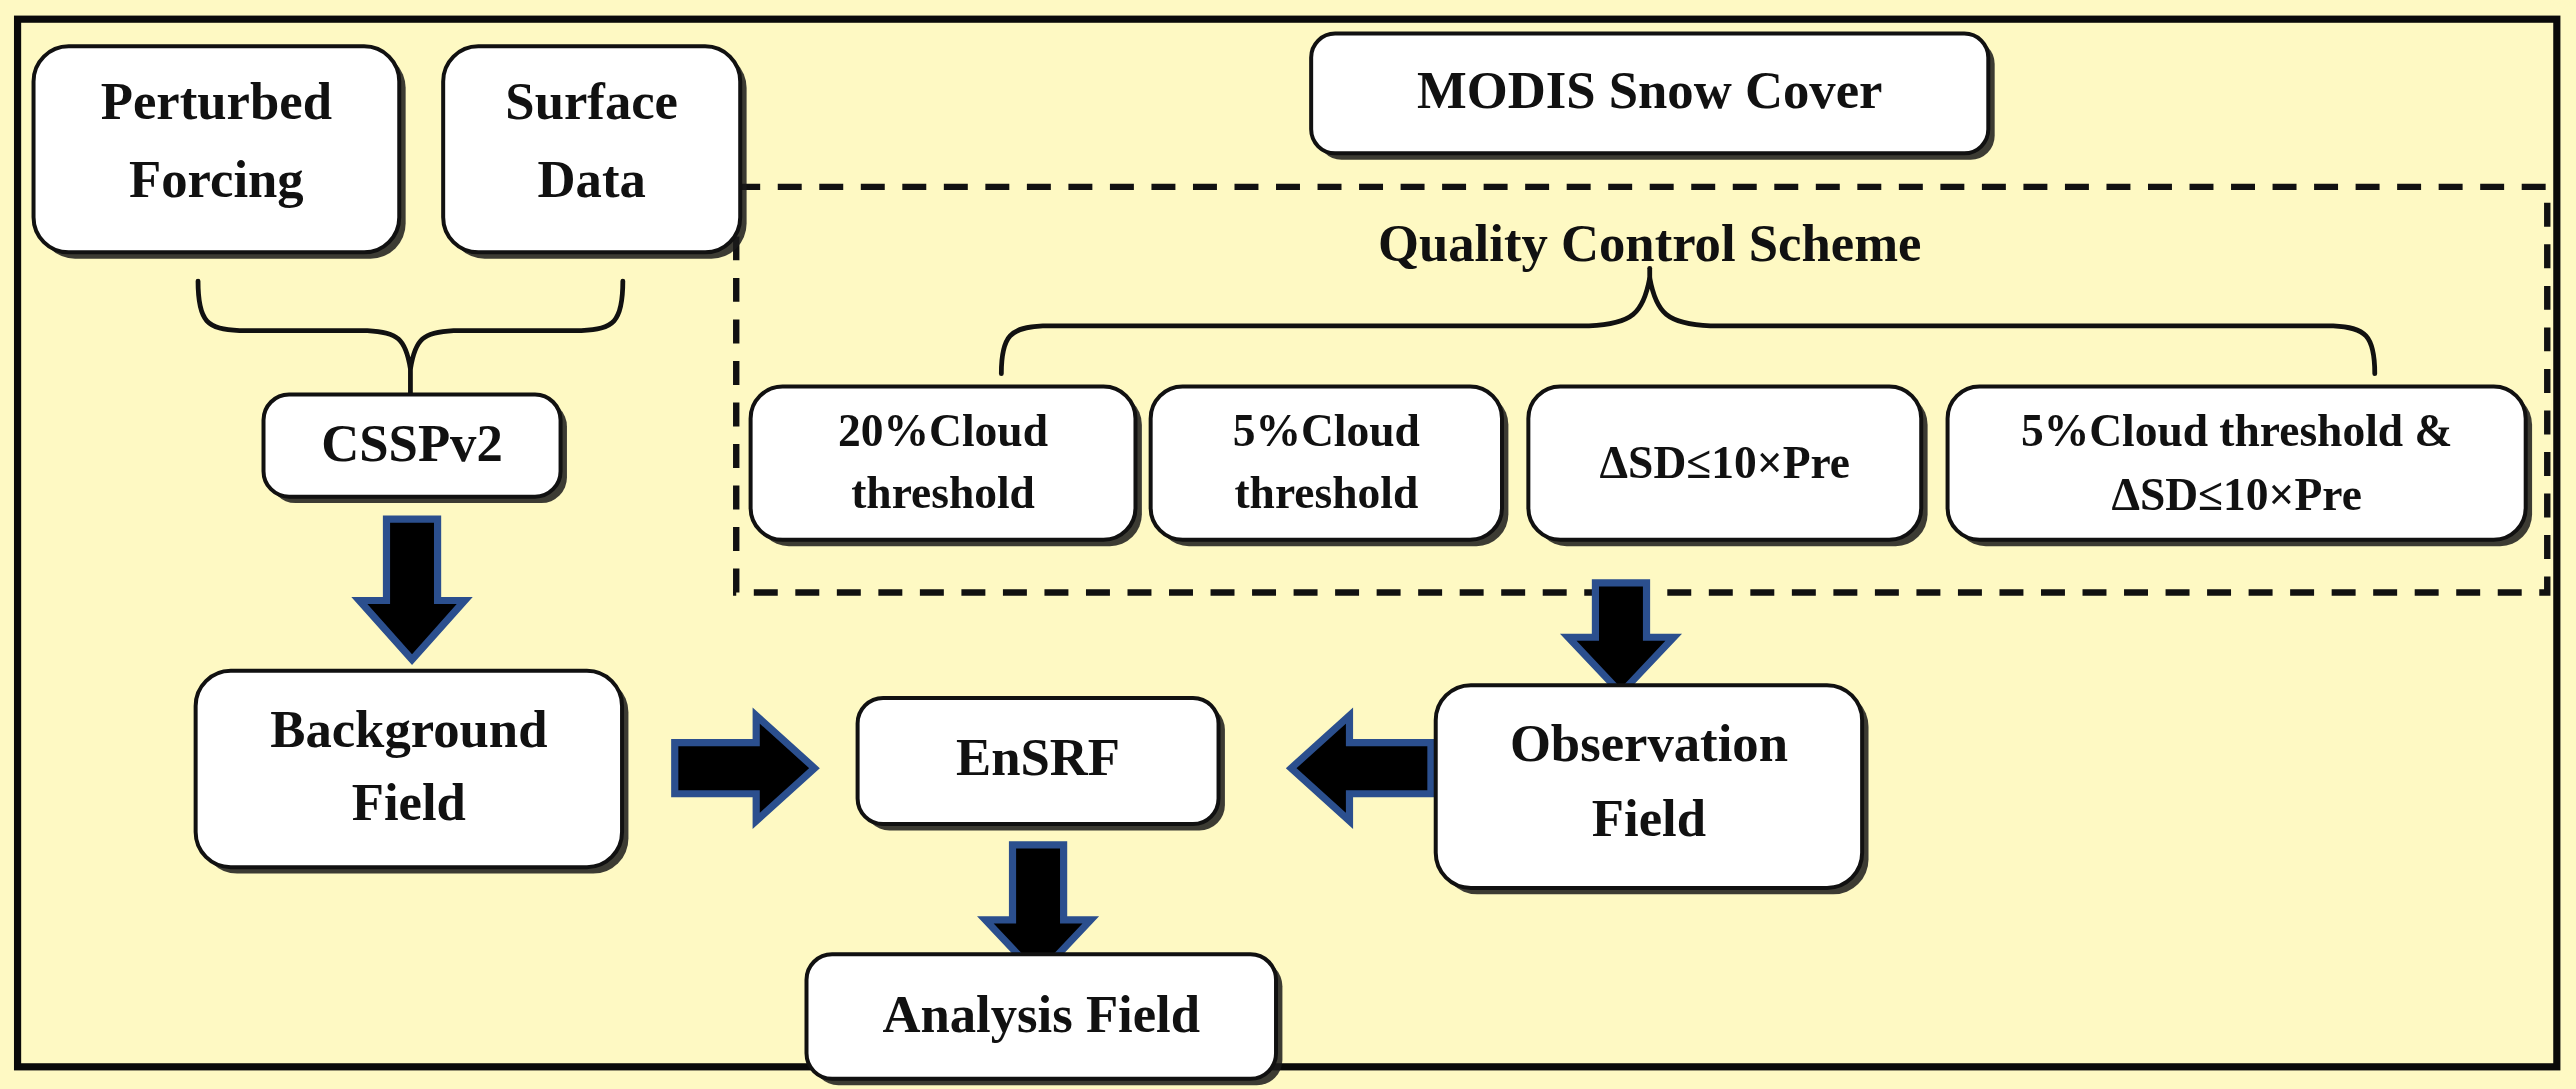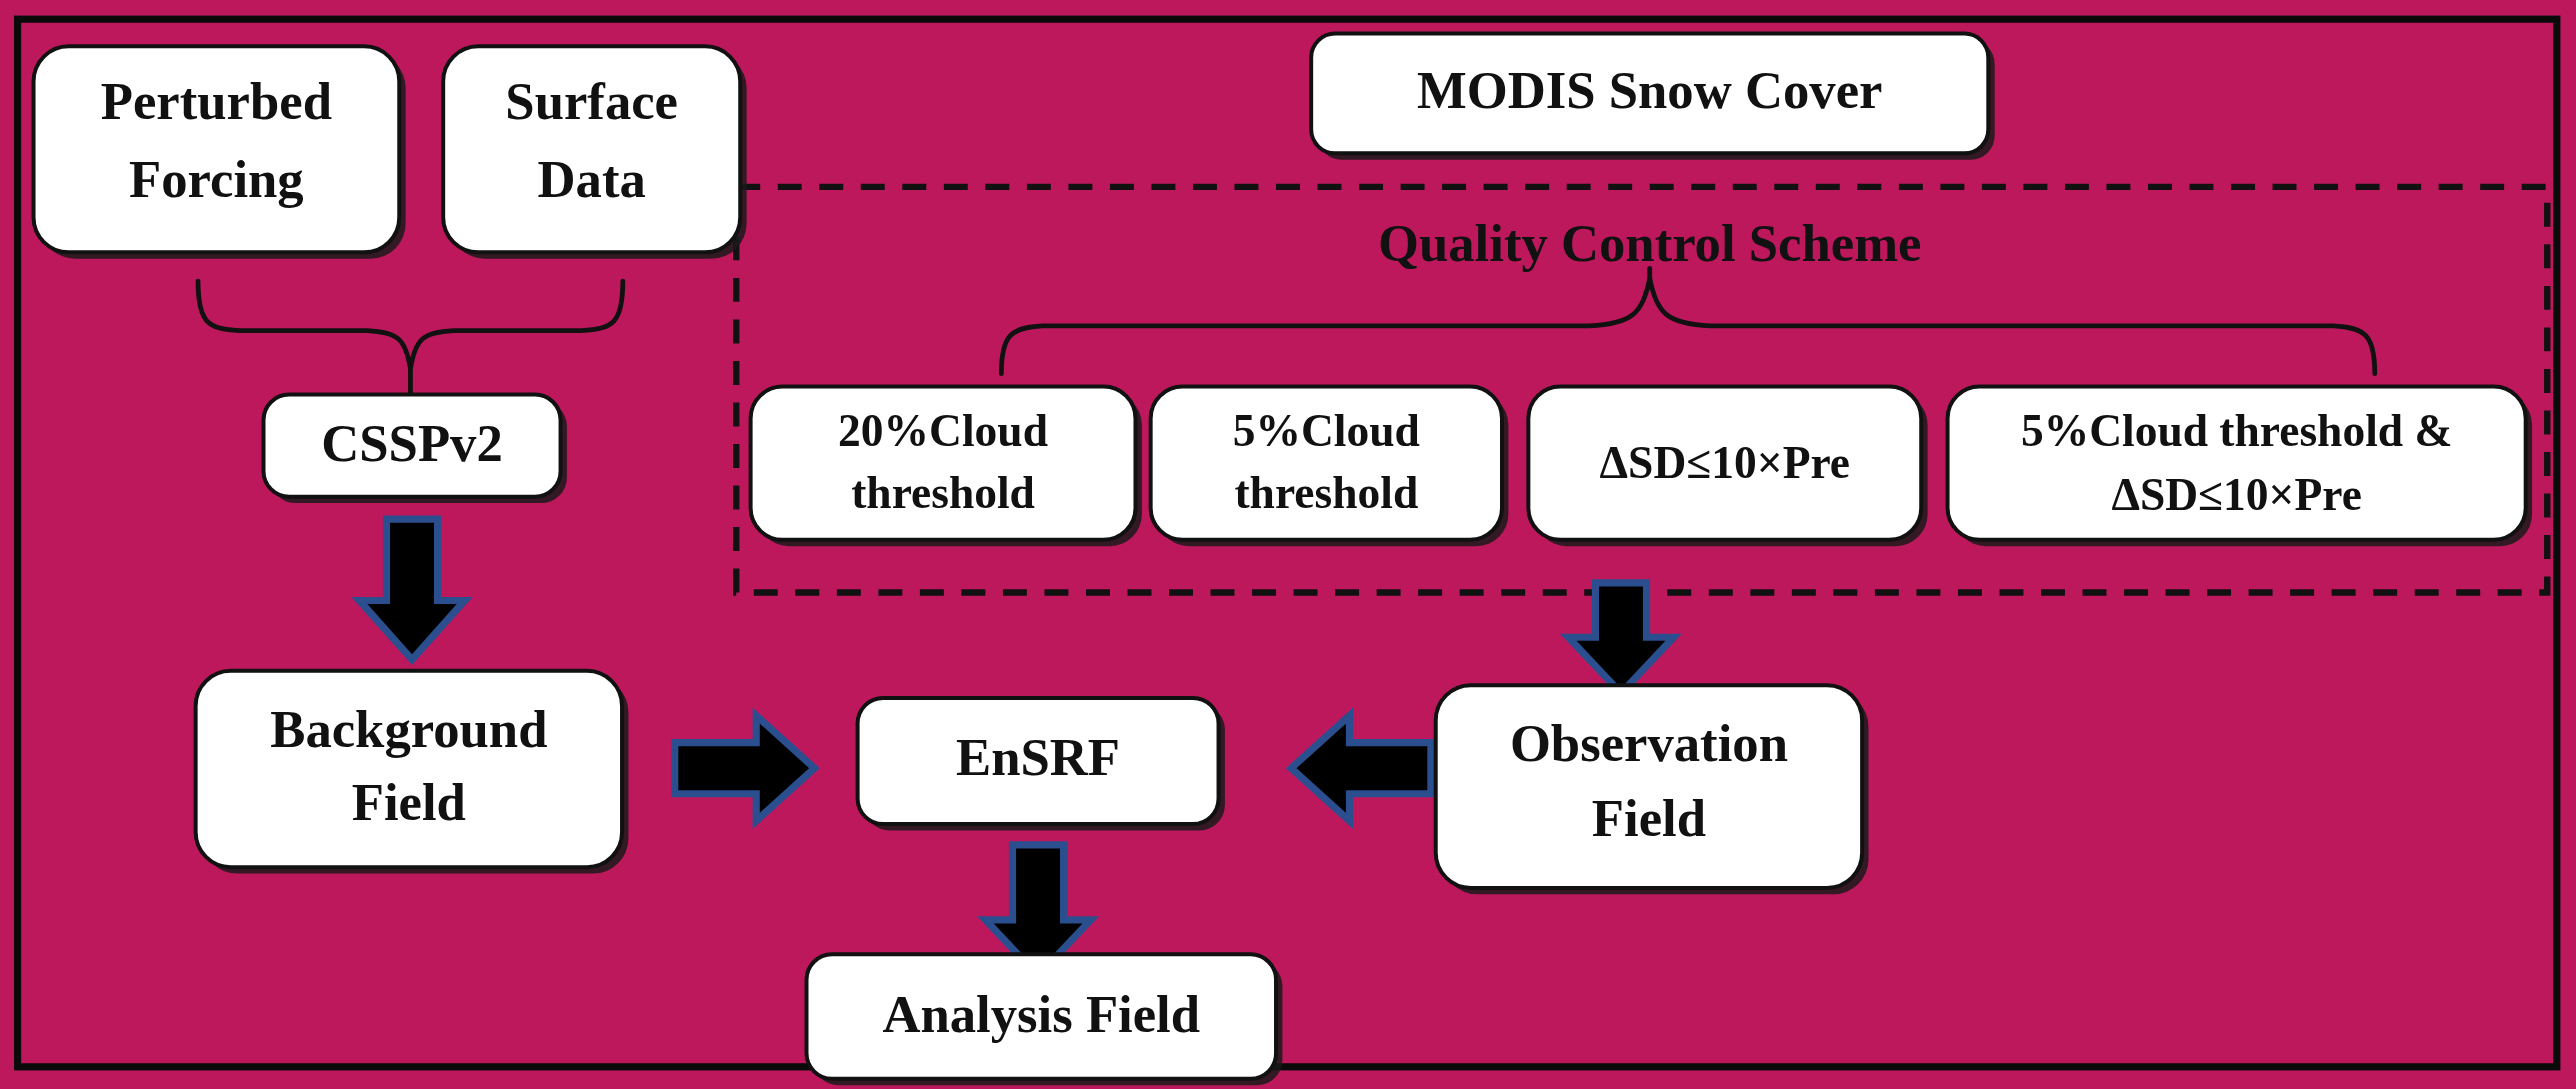--- a/index.html
+++ b/index.html
@@ -10,21 +10,21 @@
   body {
     width: 2576px;
     height: 1090px;
     overflow: hidden;
     font-family: "Liberation Serif", "DejaVu Serif", serif;
   }
   #stage {
     position: relative;
     width: 2576px;
     height: 1090px;
-    background: #be185d;
+    background: #fef9c3;
   }
   svg.layer {
     position: absolute;
     left: 0;
     top: 0;
     width: 2576px;
     height: 1090px;
   }
   .node-label {
     font-family: "Liberation Serif", "DejaVu Serif", serif;

